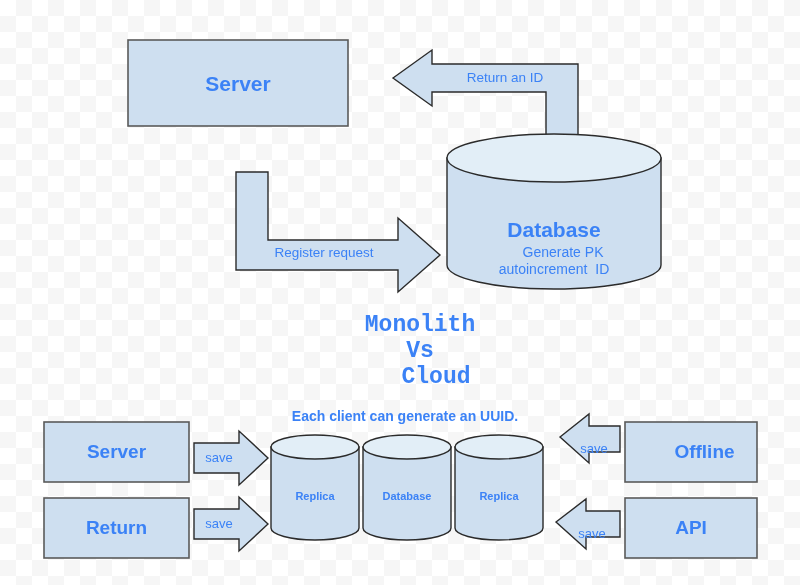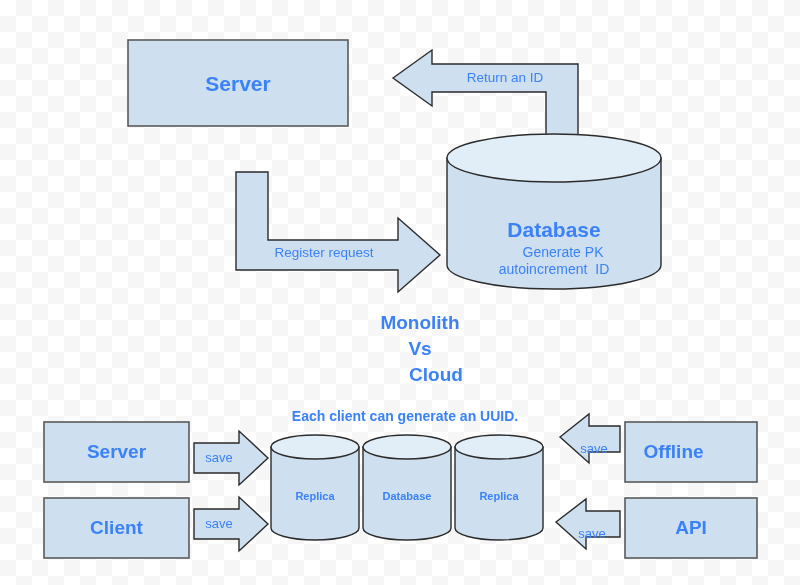--- a/index.html
+++ b/index.html
@@ -43,21 +43,21 @@
     white-space: pre;
     line-height: 1.12;
     user-select: none;
   }
   .lbl-box-big   { font-size: 21px; font-weight: bold; }
   .lbl-box-med   { font-size: 19px; font-weight: bold; }
   .lbl-db-title  { font-size: 21px; font-weight: bold; }
   .lbl-db-sub    { font-size: 14px; font-weight: normal; }
   .lbl-arrow     { font-size: 13.5px; font-weight: normal; }
   .lbl-arrow-sm  { font-size: 13px; font-weight: normal; }
-  .lbl-center    { font-size: 19px; font-weight: bold; line-height: 1.35; }
+  .lbl-center    { font-size: 23px; font-weight: bold; line-height: 1.35; font-family: Liberation Mono, monospace; }
   .lbl-caption   { font-size: 14px; font-weight: bold; }
   .lbl-cyl       { font-size: 11px; font-weight: bold; }
 </style>
 </head>
 <body>
 
 <div id="canvas">
 
   <svg class="diagram" viewBox="0 0 800 585" xmlns="http://www.w3.org/2000/svg">
 
@@ -110,23 +110,23 @@
   <div class="lbl lbl-db-sub" style="left:456px; top:245px; width:214px;">Generate PK</div>
   <div class="lbl lbl-db-sub" style="left:447px; top:262px; width:214px;">autoincrement  ID</div>
 
   <div class="lbl lbl-center" style="left:340px; top:310px; width:160px;">Monolith</div>
   <div class="lbl lbl-center" style="left:340px; top:336px; width:160px;">Vs</div>
   <div class="lbl lbl-center" style="left:356px; top:362px; width:160px;">Cloud</div>
 
   <div class="lbl lbl-caption" style="left:255px; top:409px; width:300px;">Each client can generate an UUID.</div>
 
   <div class="lbl lbl-box-med" style="left:44px; top:441px; width:145px;">Server</div>
-  <div class="lbl lbl-box-med" style="left:44px; top:517px; width:145px;">Client</div>
+  <div class="lbl lbl-box-med" style="left:44px; top:517px; width:145px;">Return</div>
 
-  <div class="lbl lbl-box-med" style="left:594px; top:441px; width:159px;">Offline</div>
+  <div class="lbl lbl-box-med" style="left:625px; top:441px; width:159px;">Offline</div>
   <div class="lbl lbl-box-med" style="left:625px; top:517px; width:132px;">API</div>
 
   <div class="lbl lbl-arrow-sm" style="left:197px; top:451px; width:44px;">save</div>
   <div class="lbl lbl-arrow-sm" style="left:197px; top:517px; width:44px;">save</div>
   <div class="lbl lbl-arrow-sm" style="left:572px; top:442px; width:44px;">save</div>
   <div class="lbl lbl-arrow-sm" style="left:570px; top:527px; width:44px;">save</div>
 
   <div class="lbl lbl-cyl" style="left:271px; top:490px; width:88px;">Replica</div>
   <div class="lbl lbl-cyl" style="left:363px; top:490px; width:88px;">Database</div>
   <div class="lbl lbl-cyl" style="left:455px; top:490px; width:88px;">Replica</div>

